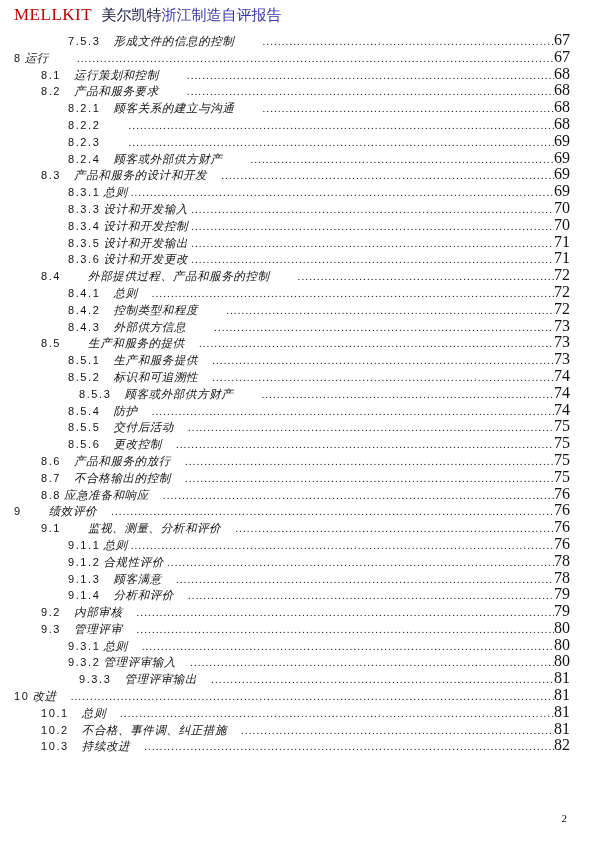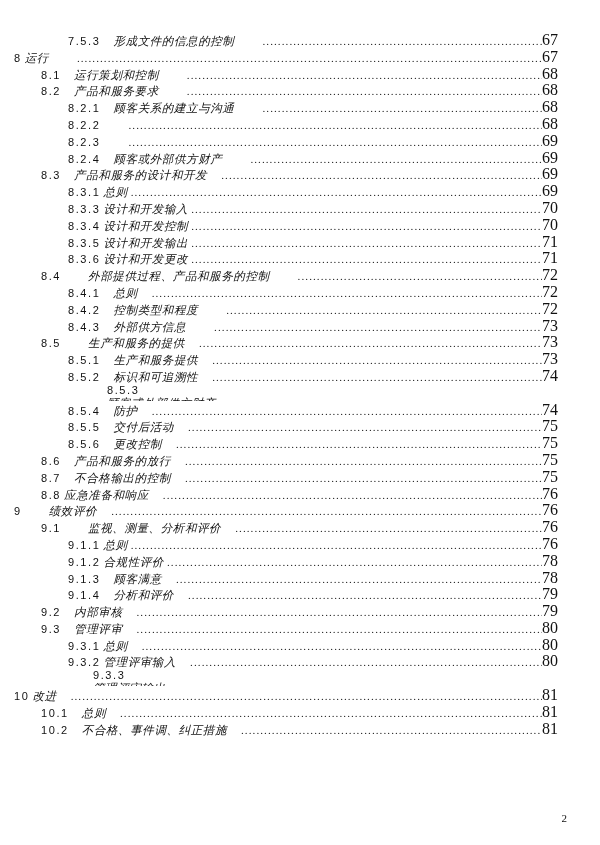--- a/index.html
+++ b/index.html
@@ -20,31 +20,31 @@
     font-family:"Liberation Serif", serif;
     font-size:17px; letter-spacing:0.5px;
   }
   .company {
     font-size:15px; margin-left:5px;
   }
   .report-title {
     font-size:15px;
   }
   .toc {
-    position:absolute; top:31px; left:14px; right:42px;
+    position:absolute; top:31px; left:14px; right:30px;
   }
   .toc-row {
     display:flex; align-items:baseline;
     height:16.8px; overflow:hidden;
     white-space:nowrap;
   }
   .lvl1 { padding-left:0; }
   .lvl2 { padding-left:27px; }
   .lvl3 { padding-left:54px; }
-  .toc-row.extra { padding-left:65px;flex-direction:column; }
+  .toc-row.extra { padding-left:65px; }
   .num {
     font-family:"Liberation Sans", sans-serif;
     font-size:11px; letter-spacing:1.6px; flex:0 0 auto;
   }
   .title {
     font-size:11.5px; font-style:italic; flex:0 0 auto;
     letter-spacing:0.6px;
   }
   .ng-s .title { margin-left:3px; }
   .ng-m .title { margin-left:13px; }
@@ -69,20 +69,24 @@
     position:absolute; right:33px; bottom:21px;
     font-family:"Liberation Serif", serif;
     font-size:11px;
   }
 </style>
 </head>
 <body>
 
 <div class="page">
 
+  <div class="header">
+    <span class="brand" style="color: rgb(192, 0, 0);">MELLKIT</span>
+    <span class="company" style="color: rgb(27, 27, 68);">美尔凯特</span><span class="report-title" style="color: rgb(55, 55, 168);">浙江制造自评报告</span>
+  </div>
 
   <div class="toc">
       <div class="toc-row lvl3 ng-m dg-w">
     <span class="num">7.5.3</span>
     <span class="title">形成文件的信息的控制</span>
     <span class="leader"></span>
     <span class="pg">67</span>
   </div>
       <div class="toc-row lvl1 ng-s dg-w">
     <span class="num">8</span>
@@ -321,17 +325,23 @@
     <span class="title">总则</span>
     <span class="leader"></span>
     <span class="pg">81</span>
   </div>
       <div class="toc-row lvl2 ng-m dg-m">
     <span class="num">10.2</span>
     <span class="title">不合格、事件调、纠正措施</span>
     <span class="leader"></span>
     <span class="pg">81</span>
   </div>
+      <div class="toc-row lvl2 ng-m dg-m">
+    <span class="num">10.3</span>
+    <span class="title">持续改进</span>
+    <span class="leader"></span>
+    <span class="pg">82</span>
+  </div>
     </div>
 
   <div class="footer-page">2</div>
 
 </div>
 
 </body></html>

